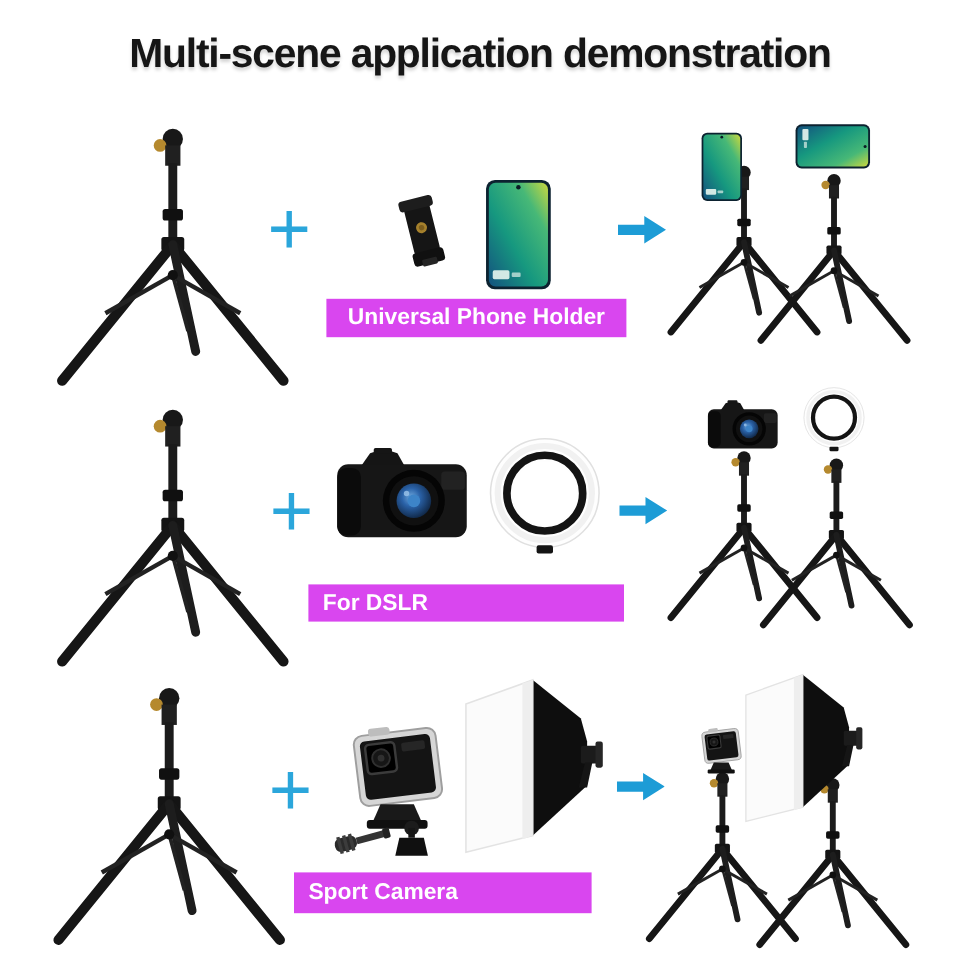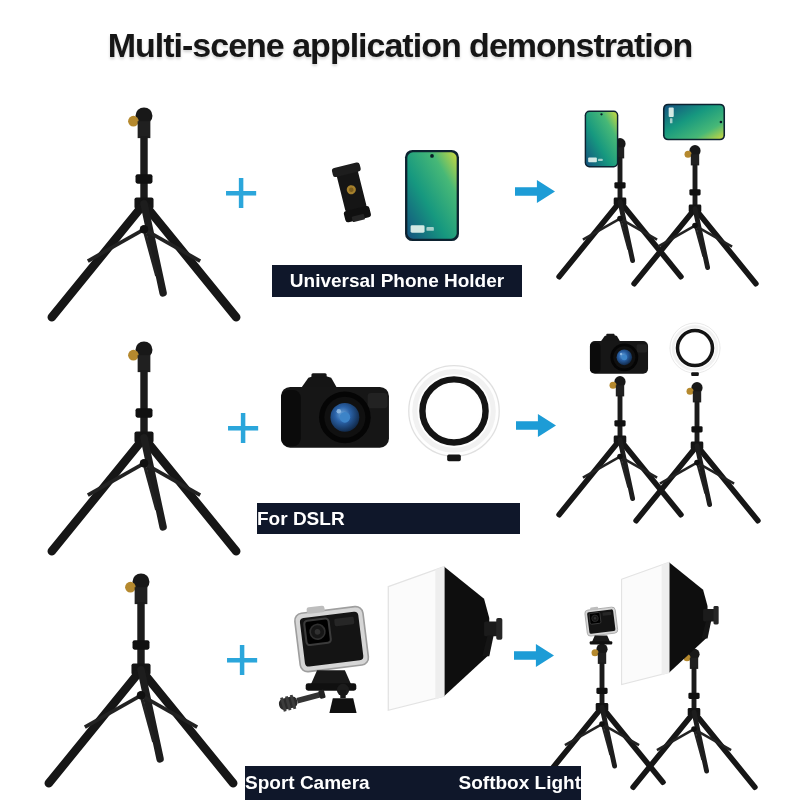--- a/index.html
+++ b/index.html
@@ -4,24 +4,24 @@
 <style>
   * { margin:0; padding:0; box-sizing:border-box; }
   html,body { width:800px; height:800px; background:#fff; font-family:"Liberation Sans", sans-serif; }
   .page { position:relative; width:800px; height:800px; background:#ffffff; overflow:hidden; }
   .title { position:absolute; top:26px; left:0; width:100%; text-align:center;
            font-size:34px; font-weight:bold; letter-spacing:-1px; color:#161616;
            text-shadow:0 2px 3px rgba(0,0,0,0.18); }
   .abs { position:absolute; }
   .plus { position:absolute; width:56px; text-align:center; font-size:62px; line-height:62px;
           color:#2BA6DB; font-weight:normal; }
-  .label-bar { position:absolute; background:#0f172a; color:#fff; font-weight:bold; font-size:19px;
-               display:flex; align-items:center; white-space:nowrap;margin-top:16px; }
+  .label-bar { position:absolute; background:#d946ef; color:#fff; font-weight:bold; font-size:19px;
+               display:flex; align-items:center; white-space:nowrap; }
   .label-center { justify-content:center; }
-  .label-split { justify-content:space-between; padding:0 0; }
+  .label-split { justify-content:space-between; padding:0 12px; }
   .rot-holder { transform:rotate(-14deg); }
   .rot-screw  { transform:rotate(-15deg); }
   .rot-land   { transform:rotate(90deg); }
   section { position:static; }
 </style>
 </head>
 <body>
 
 <div class="page">
 
@@ -226,19 +226,18 @@
       </svg>
     <svg class="abs" style="left:581px;top:604px;width:40px;height:44px">
         <use href="#sym-gopro"></use>
       </svg>
     <svg class="abs" style="left:624px;top:646px;width:140px;height:148px">
         <use href="#sym-tripod"></use>
       </svg>
     <svg class="abs" style="left:617px;top:560px;width:104px;height:126px">
         <use href="#sym-softbox"></use>
       </svg>
-    <div class="label-bar label-split" style="left:245px;top:750px;width:336px;height:34px">
+    <div class="label-bar label-split" style="left:245px;top:727px;width:248px;height:34px">
       <span>Sport Camera</span>
-      <span>Softbox Light</span>
     </div>
   </section>
 
 </div>
 
 </body></html>

